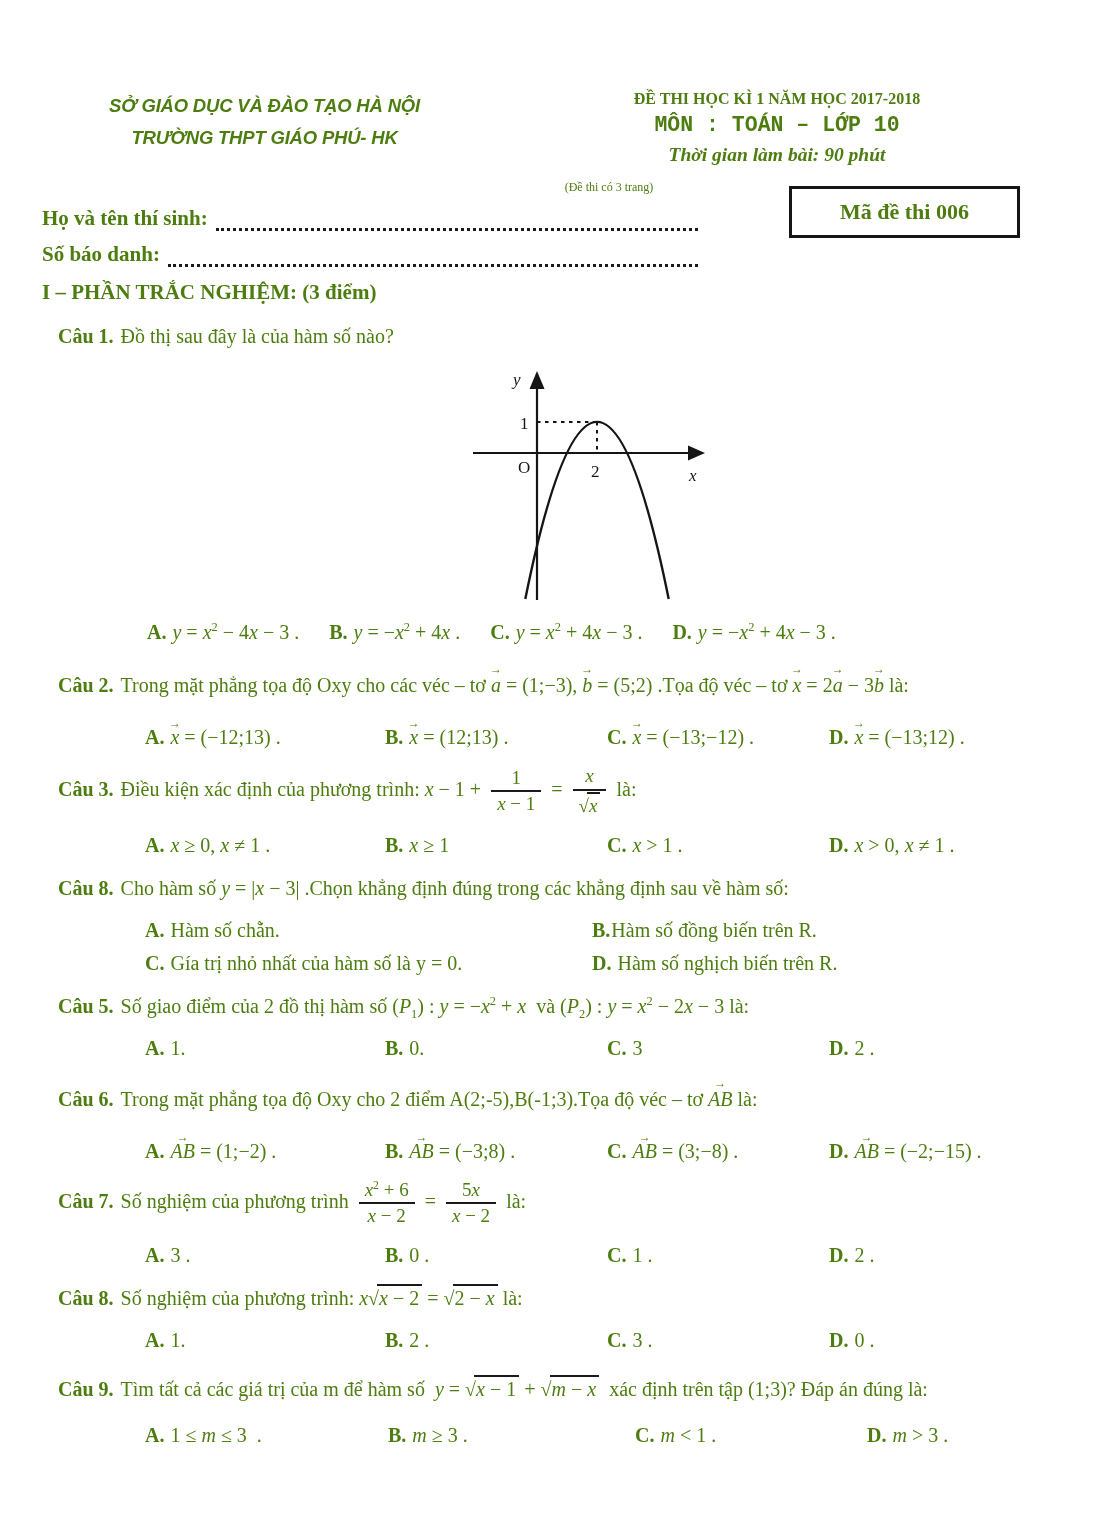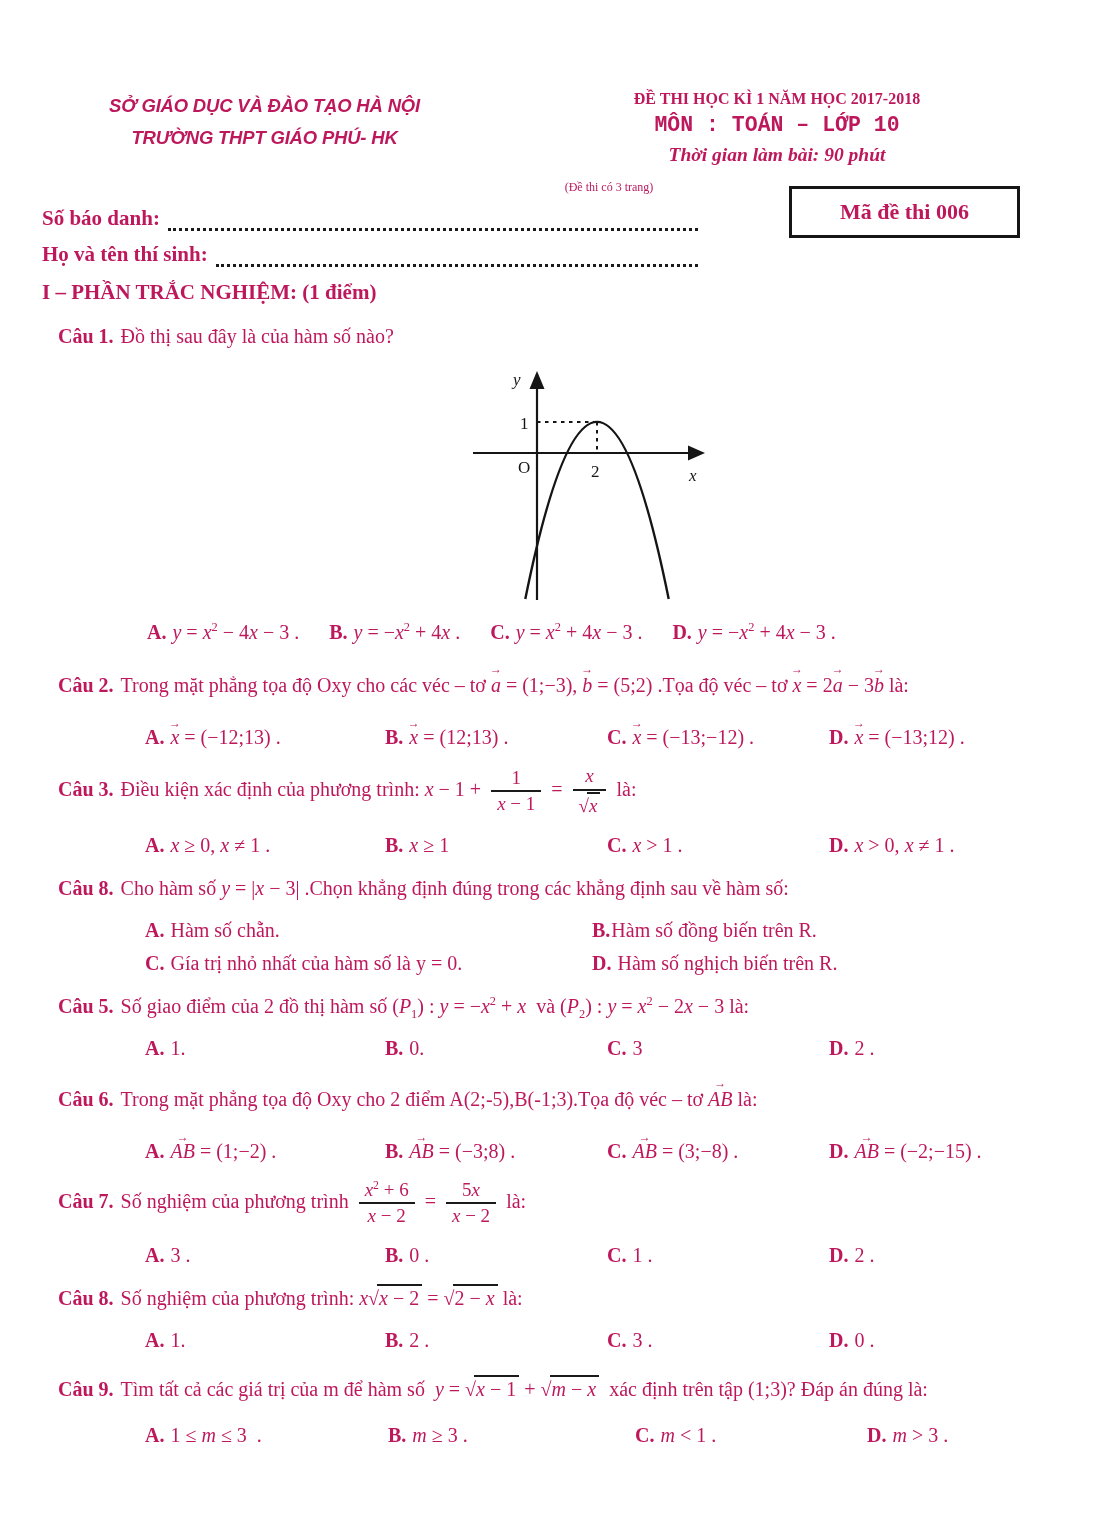--- a/index.html
+++ b/index.html
@@ -1,19 +1,19 @@
 <!DOCTYPE html>
 <html lang="vi"><head>
 <meta charset="utf-8">
 <style>
   html,body{margin:0;padding:0;background:#ffffff;}
   .page{
     width:1099px;height:1525px;box-sizing:border-box;
     padding:90px 38px 0 42px;position:relative;background:#fff;
-    font-family:"Liberation Serif",serif;color:#be185d;font-size:20px;
+    font-family:"Liberation Serif",serif;color:#4d7c0f;font-size:20px;
     overflow:hidden;
   }
   
   .header{display:flex;}
   .h-left{width:445px;text-align:center;}
   .org{font-family:"Liberation Sans",sans-serif;font-weight:bold;font-style:italic;
        font-size:18.5px;line-height:1.75;letter-spacing:-0.2px;white-space:nowrap;}
   .h-right{flex:1;text-align:center;padding-left:6px;}
   .exam-title{font-weight:bold;font-size:16px;white-space:nowrap;}
   .subject{font-weight:bold;font-size:21.5px;margin-top:5px;font-family:Liberation Mono, monospace;}
@@ -84,29 +84,29 @@
     </div>
   </div>
 
   <div class="pages-note">(Đề thi có 3 trang)</div>
 
   <div class="code-box">
     <span>Mã đề thi 006</span>
   </div>
 
   <div class="fill-row">
+    <span>Họ và tên thí sinh:</span>
+    <span class="leader leader-name"></span>
+  </div>
+  <div class="fill-row">
     <span>Số báo danh:</span>
     <span class="leader leader-sbd"></span>
   </div>
-  <div class="fill-row">
-    <span>Họ và tên thí sinh:</span>
-    <span class="leader leader-name"></span>
-  </div>
-
-  <div class="section-title">I – PHẦN TRẮC NGHIỆM: (1 điểm)</div>
+
+  <div class="section-title">I – PHẦN TRẮC NGHIỆM: (3 điểm)</div>
 
   <div class="question" style="margin-top:9px;">
     <p class="stem"><b class="qlabel">Câu 1.</b><span>Đồ thị sau đây là của hàm số nào?</span></p>
     <div class="graph">
       <svg viewBox="0 0 300 240" width="300" height="240">
         <line class="axis" x1="33" y1="86" x2="252" y2="86"></line>
         <polygon class="arrowhead" points="248,78.5 265,86 248,93.5"></polygon>
         <line class="axis" x1="97" y1="233" x2="97" y2="12"></line>
         <polygon class="arrowhead" points="89.5,22 97,4 104.5,22"></polygon>
         <path class="curve" d="M 85.3 232 Q 157 -122.2 228.7 232"></path>

